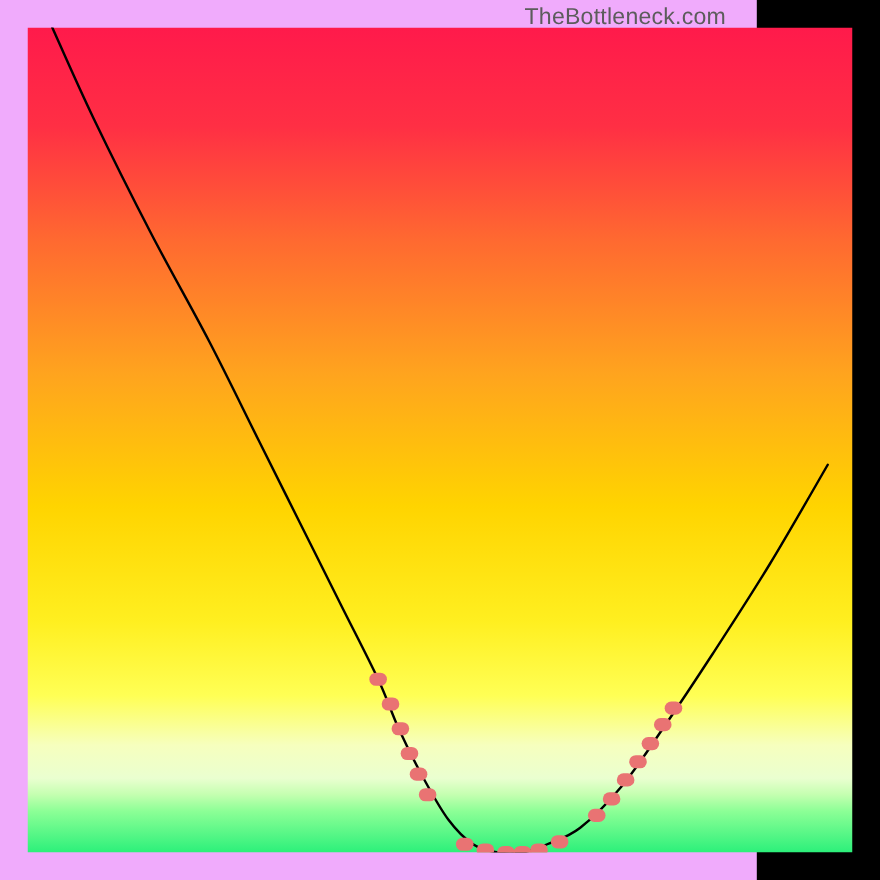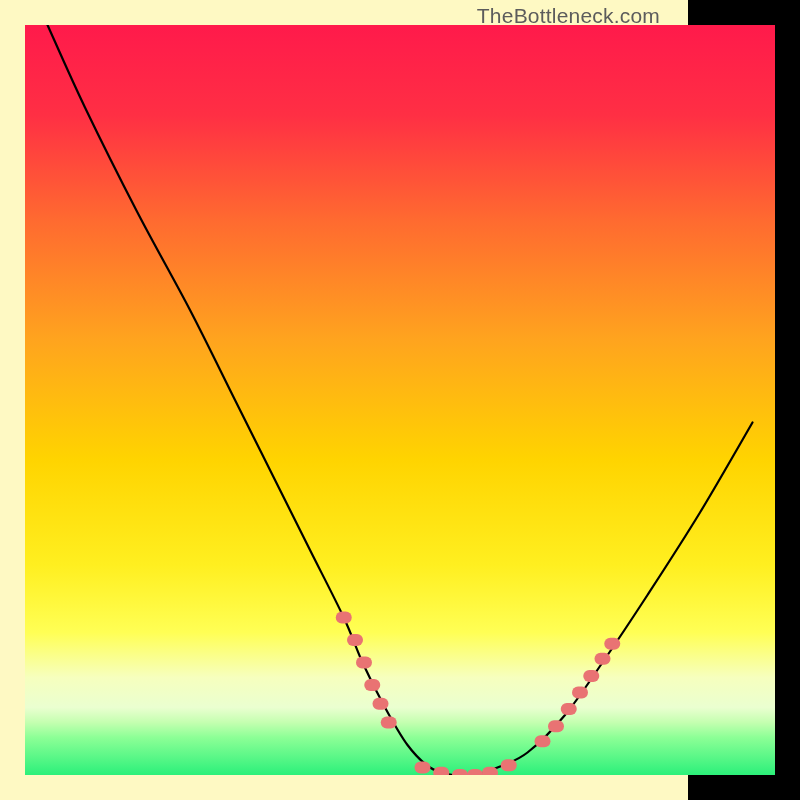--- a/index.html
+++ b/index.html
@@ -8,21 +8,21 @@
     width: 800px;
     height: 800px;
     background: #000000;
     overflow: hidden;
     font-family: Arial, Helvetica, sans-serif;
   }
   .chart-container {
     position: relative;
     width: 688px;
     height: 800px;
-    background: #fef9c3;
+    background: #f0abfc;
   }
   .plot-area {
     position: absolute;
     left: 25px;
     top: 25px;
     width: 750px;
     height: 750px;
   }
   .gradient-bg {
     position: absolute;

